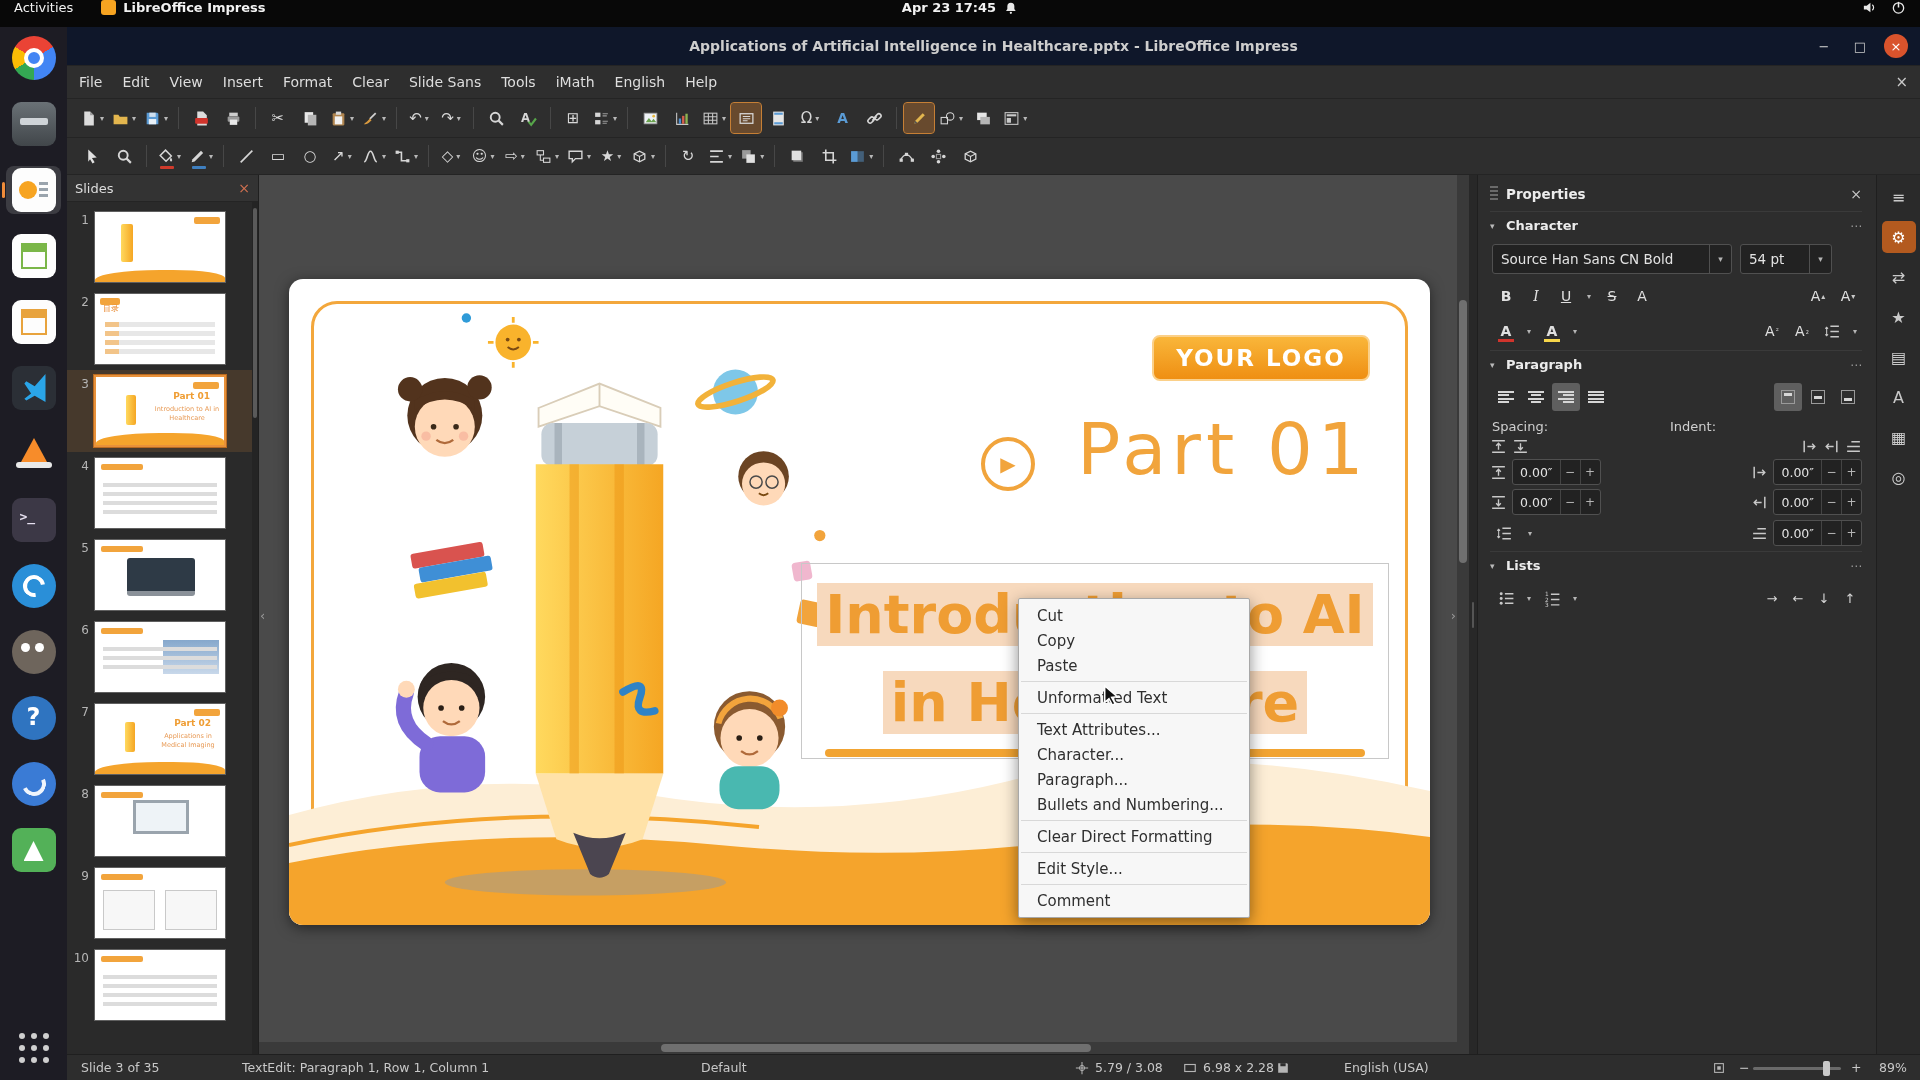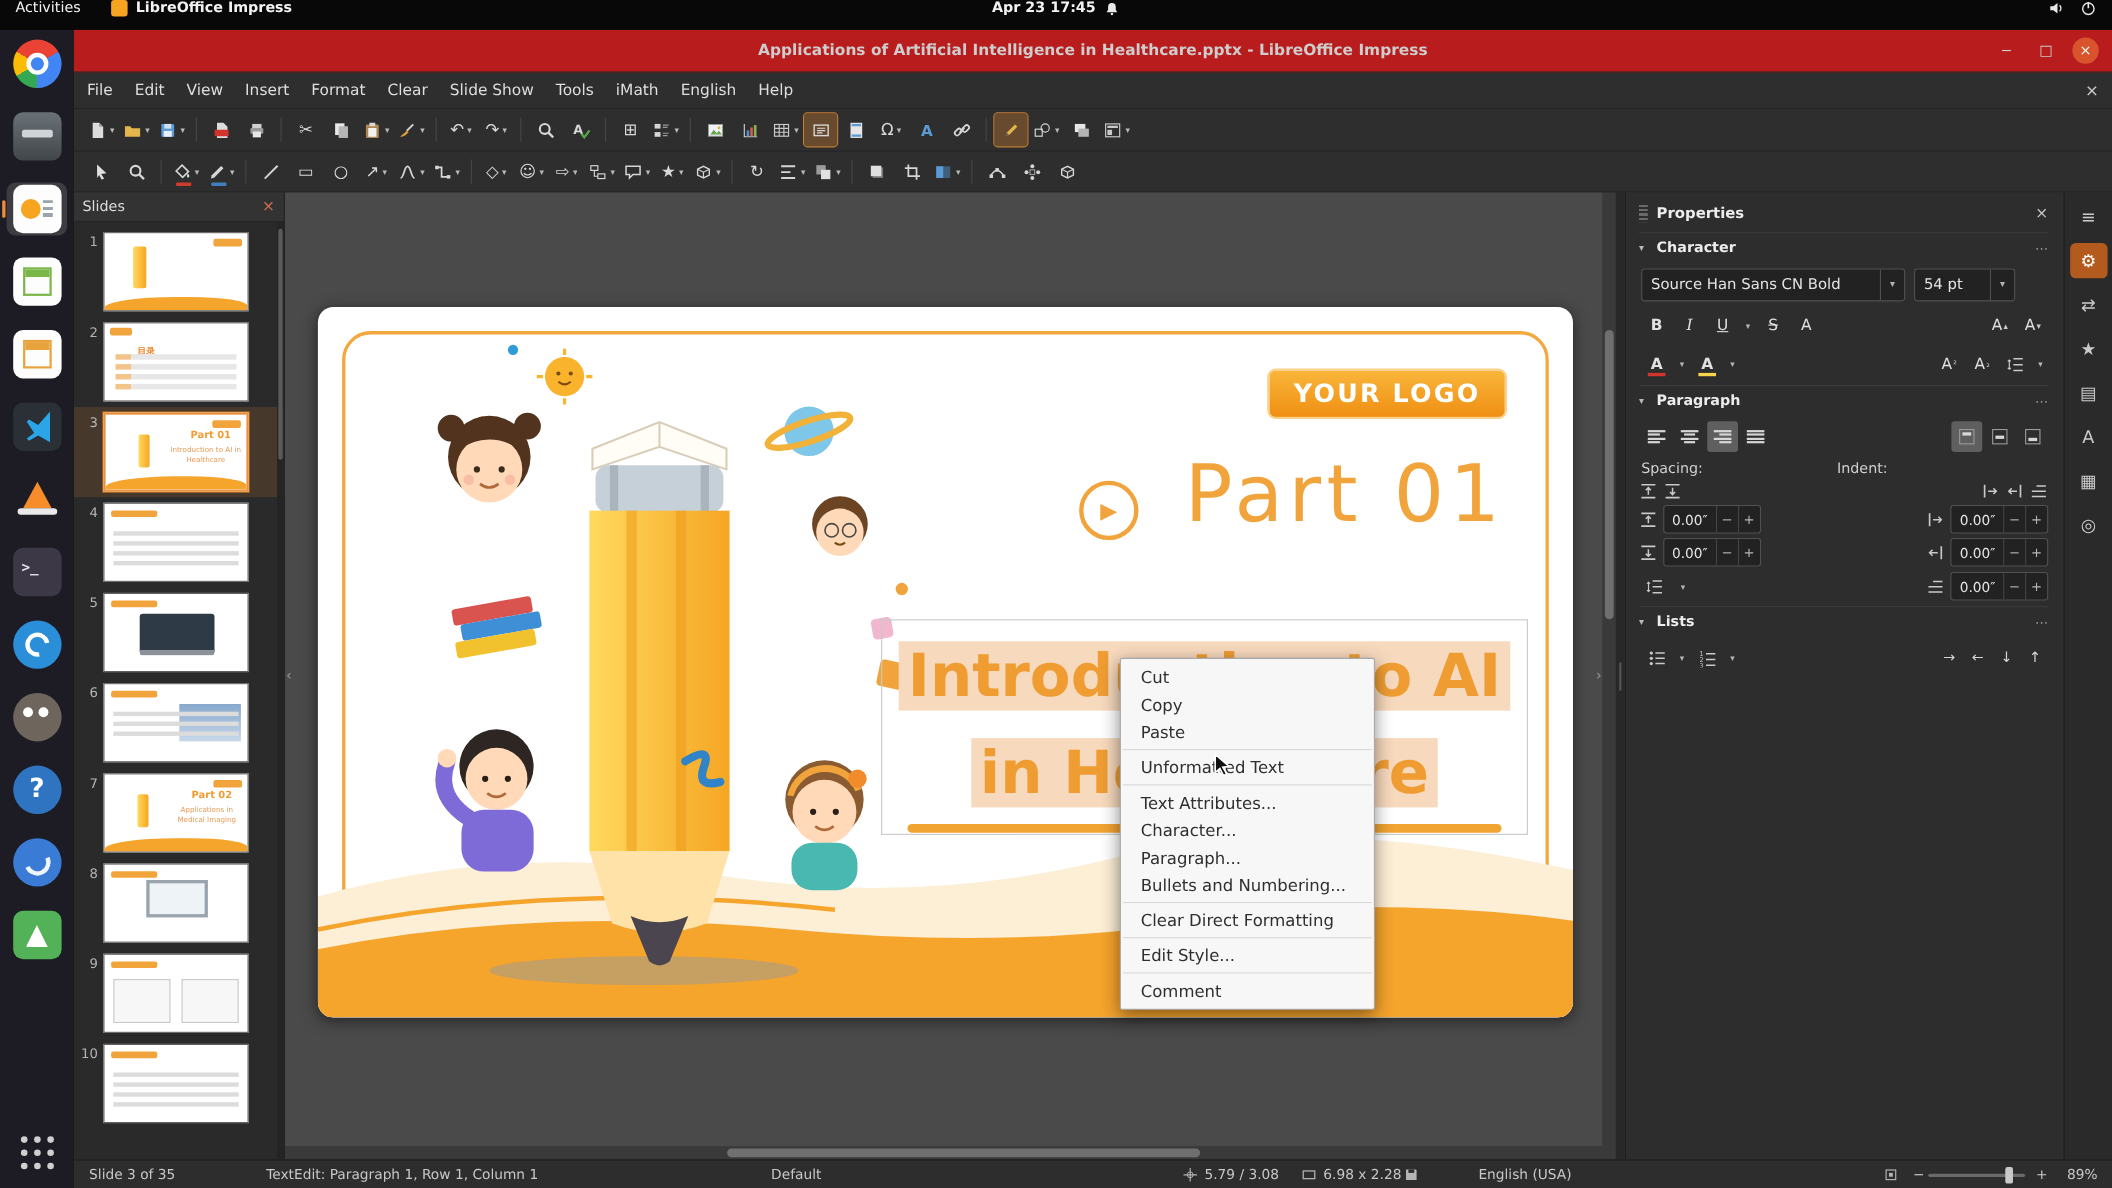--- a/index.html
+++ b/index.html
@@ -51,21 +51,21 @@
   [data-name="dock-settings-app-icon"]{background:#3a7bd5;border-radius:50%;}
   [data-name="dock-settings-app-icon"]::after{content:'';position:absolute;inset:10px;border:4px solid rgba(255,255,255,.92);border-top-color:transparent;border-left-color:transparent;border-radius:50%;transform:rotate(20deg);}
   [data-name="dock-software-center-icon"]{background:#53b158;border-radius:9px;}
   [data-name="dock-software-center-icon"]::after{content:'';position:absolute;inset:13px 12px 11px 12px;background:#fff;clip-path:polygon(50% 0,100% 100%,0 100%);}
   .dock .grid{position:absolute;bottom:8px;left:0;margin-bottom:0;}
   [data-name="show-applications-icon"]::after{content:'';position:absolute;left:50%;top:50%;width:6px;height:6px;border-radius:50%;background:#cfcfcf;transform:translate(-50%,-50%);
     box-shadow:-12px -12px 0 #cfcfcf,0 -12px 0 #cfcfcf,12px -12px 0 #cfcfcf,-12px 0 0 #cfcfcf,12px 0 0 #cfcfcf,-12px 12px 0 #cfcfcf,0 12px 0 #cfcfcf,12px 12px 0 #cfcfcf;}
 
   
   .window{position:absolute;left:67px;top:27px;width:1853px;height:1053px;background:#2e2e2e;display:flex;flex-direction:column;}
-  .titlebar{height:39px;background:#b91c1c;border-bottom:1px solid #242424;position:relative;display:flex;align-items:center;flex:0 0 auto;}
+  .titlebar{height:39px;background:#0f172a;border-bottom:1px solid #242424;position:relative;display:flex;align-items:center;flex:0 0 auto;}
   .wtitle{position:absolute;left:0;right:0;text-align:center;font-size:14px;font-weight:bold;color:#cdcdcd;}
   .wbtns{margin-left:auto;display:flex;align-items:center;gap:12px;padding-right:12px;z-index:2;}
   .wbtn{width:24px;height:24px;border-radius:50%;display:flex;align-items:center;justify-content:center;color:#c9c9c9;font-size:13px;}
   .wbtn.close{background:#d9532c;color:#fff;}
   .menubar{height:33px;background:#2e2e2e;border-bottom:1px solid #242424;display:flex;align-items:center;font-size:14px;flex:0 0 auto;padding-left:2px;}
   .mitem{padding:0 10px;height:100%;display:flex;align-items:center;color:#dedede;}
   .docclose{margin-left:auto;margin-right:12px;color:#c9c9c9;font-size:15px;}
 
   .tbar{display:flex;align-items:center;background:#2e2e2e;border-bottom:1px solid #242424;padding-left:10px;gap:2px;flex:0 0 auto;}
   #tb1{height:39px;}
@@ -89,21 +89,21 @@
   .srow{display:flex;gap:5px;padding:5px 6px 5px 2px;}
   .snum{width:20px;text-align:right;font-size:12px;color:#b5b5b5;padding-top:2px;flex:0 0 auto;}
   .thumb{width:132px;height:72px;background:#fff;border:1px solid #606060;position:relative;overflow:hidden;flex:0 0 auto;}
   .srow.sel{background:rgba(232,145,58,.15);}
   .srow.sel .thumb{border:2px solid #e8913a;box-shadow:0 0 0 1px #b96a20;}
   .twave{position:absolute;left:0;right:0;bottom:0;height:12px;background:#f5a42c;border-radius:50% 40% 0 0/10px 8px 0 0;}
   .tpencil{position:absolute;left:26px;top:12px;width:12px;height:38px;background:linear-gradient(90deg,#ffd95e,#f5a623);border-radius:2px;}
   .tpencil.sm{left:30px;top:18px;height:30px;width:10px;}
   .tchip{position:absolute;right:5px;top:5px;width:26px;height:7px;background:#f2a43c;border-radius:2px;}
   .tchip.tl{left:5px;right:auto;top:4px;width:20px;}
-  .tlabel{position:absolute;left:8px;top:20px;font-size:8px;color:#e8872c;font-weight:bold;margin-left:22px;}
+  .tlabel{position:absolute;left:8px;top:9px;font-size:8px;color:#e8872c;font-weight:normal;}
   .trows{position:absolute;left:10px;right:10px;top:24px;}
   .trows i{display:block;height:5px;margin:4px 0;background:linear-gradient(90deg,#f2c489 14px,#e7e7e7 14px);}
   .tpart{position:absolute;right:14px;top:14px;font-size:9px;color:#ef9d33;font-weight:bold;}
   .tptitle{position:absolute;right:4px;top:28px;width:66px;font-size:6.5px;line-height:1.35;color:#e89a55;text-align:center;}
   .tbarr{position:absolute;left:6px;top:6px;width:42px;height:6px;background:#f2a43c;border-radius:2px;}
   .tlines{position:absolute;left:8px;right:8px;top:20px;}
   .tlines i{display:block;height:4px;background:#dcdcdc;margin:5px 0;}
   .tlaptop{position:absolute;left:32px;top:18px;width:68px;height:38px;background:#2e3a46;border-radius:3px;border-bottom:5px solid #8a9199;}
   .tphoto{position:absolute;right:6px;top:18px;width:56px;height:34px;background:linear-gradient(#86a8cc,#c8d8ea);}
   .tmon{position:absolute;left:38px;top:14px;width:56px;height:34px;background:#eef3f7;border:3px solid #9aa4ad;}
@@ -529,21 +529,21 @@
     </div>
 
     <div class="menubar" data-name="menu-bar">
       <div id="menu-items" style="display:flex;height:100%">
           <div class="mitem" data-name="menu-file">File</div>
           <div class="mitem" data-name="menu-edit">Edit</div>
           <div class="mitem" data-name="menu-view">View</div>
           <div class="mitem" data-name="menu-insert">Insert</div>
           <div class="mitem" data-name="menu-format">Format</div>
           <div class="mitem" data-name="menu-slide">Clear</div>
-          <div class="mitem" data-name="menu-slide-show">Slide Show</div>
+          <div class="mitem" data-name="menu-slide-show">Slide Sans</div>
           <div class="mitem" data-name="menu-tools">Tools</div>
           <div class="mitem" data-name="menu-imath">iMath</div>
           <div class="mitem" data-name="menu-window">English</div>
           <div class="mitem" data-name="menu-help">Help</div>
         </div>
       <div class="docclose" data-name="close-document-icon">×</div>
     </div>
 
     <div class="tbar" id="tb1" data-name="standard-toolbar">
         <div class="tbtn" data-name="new-presentation-button">

